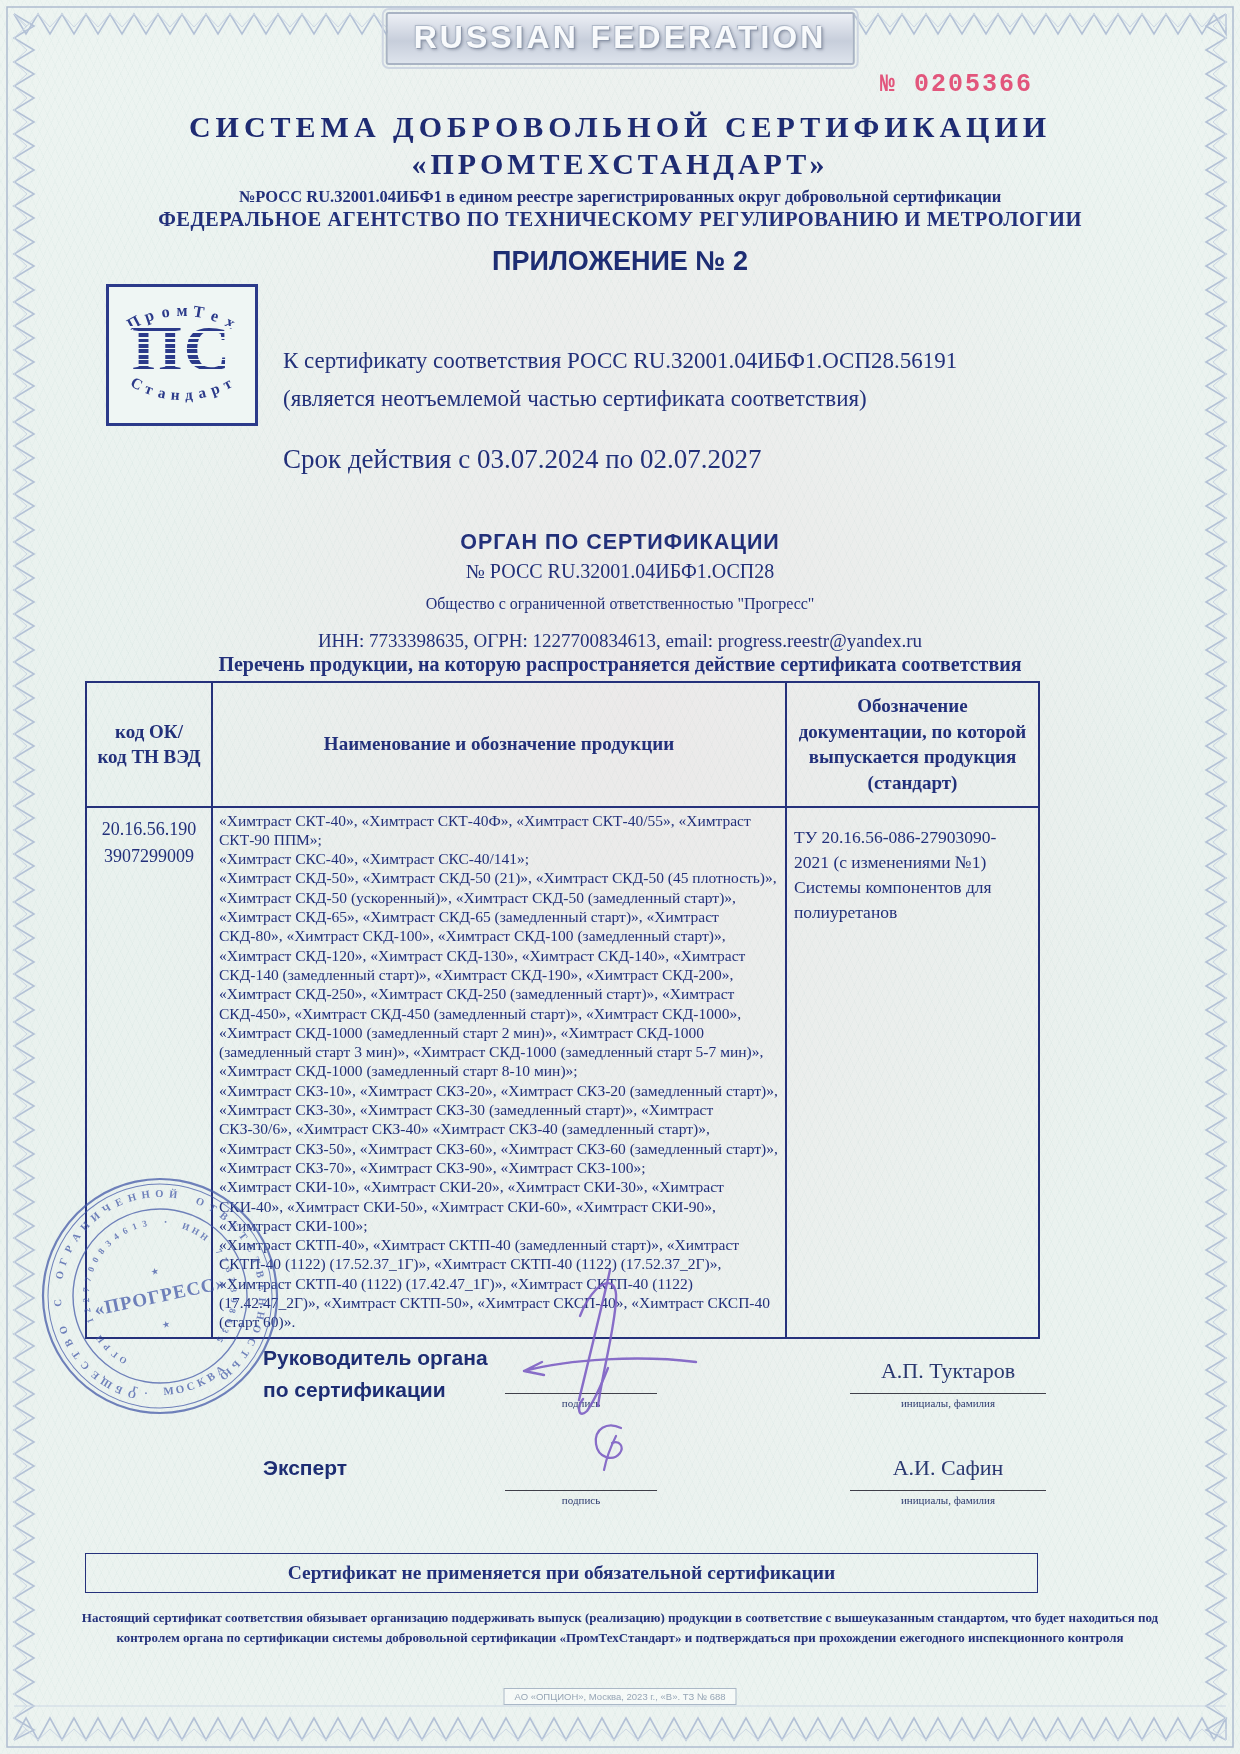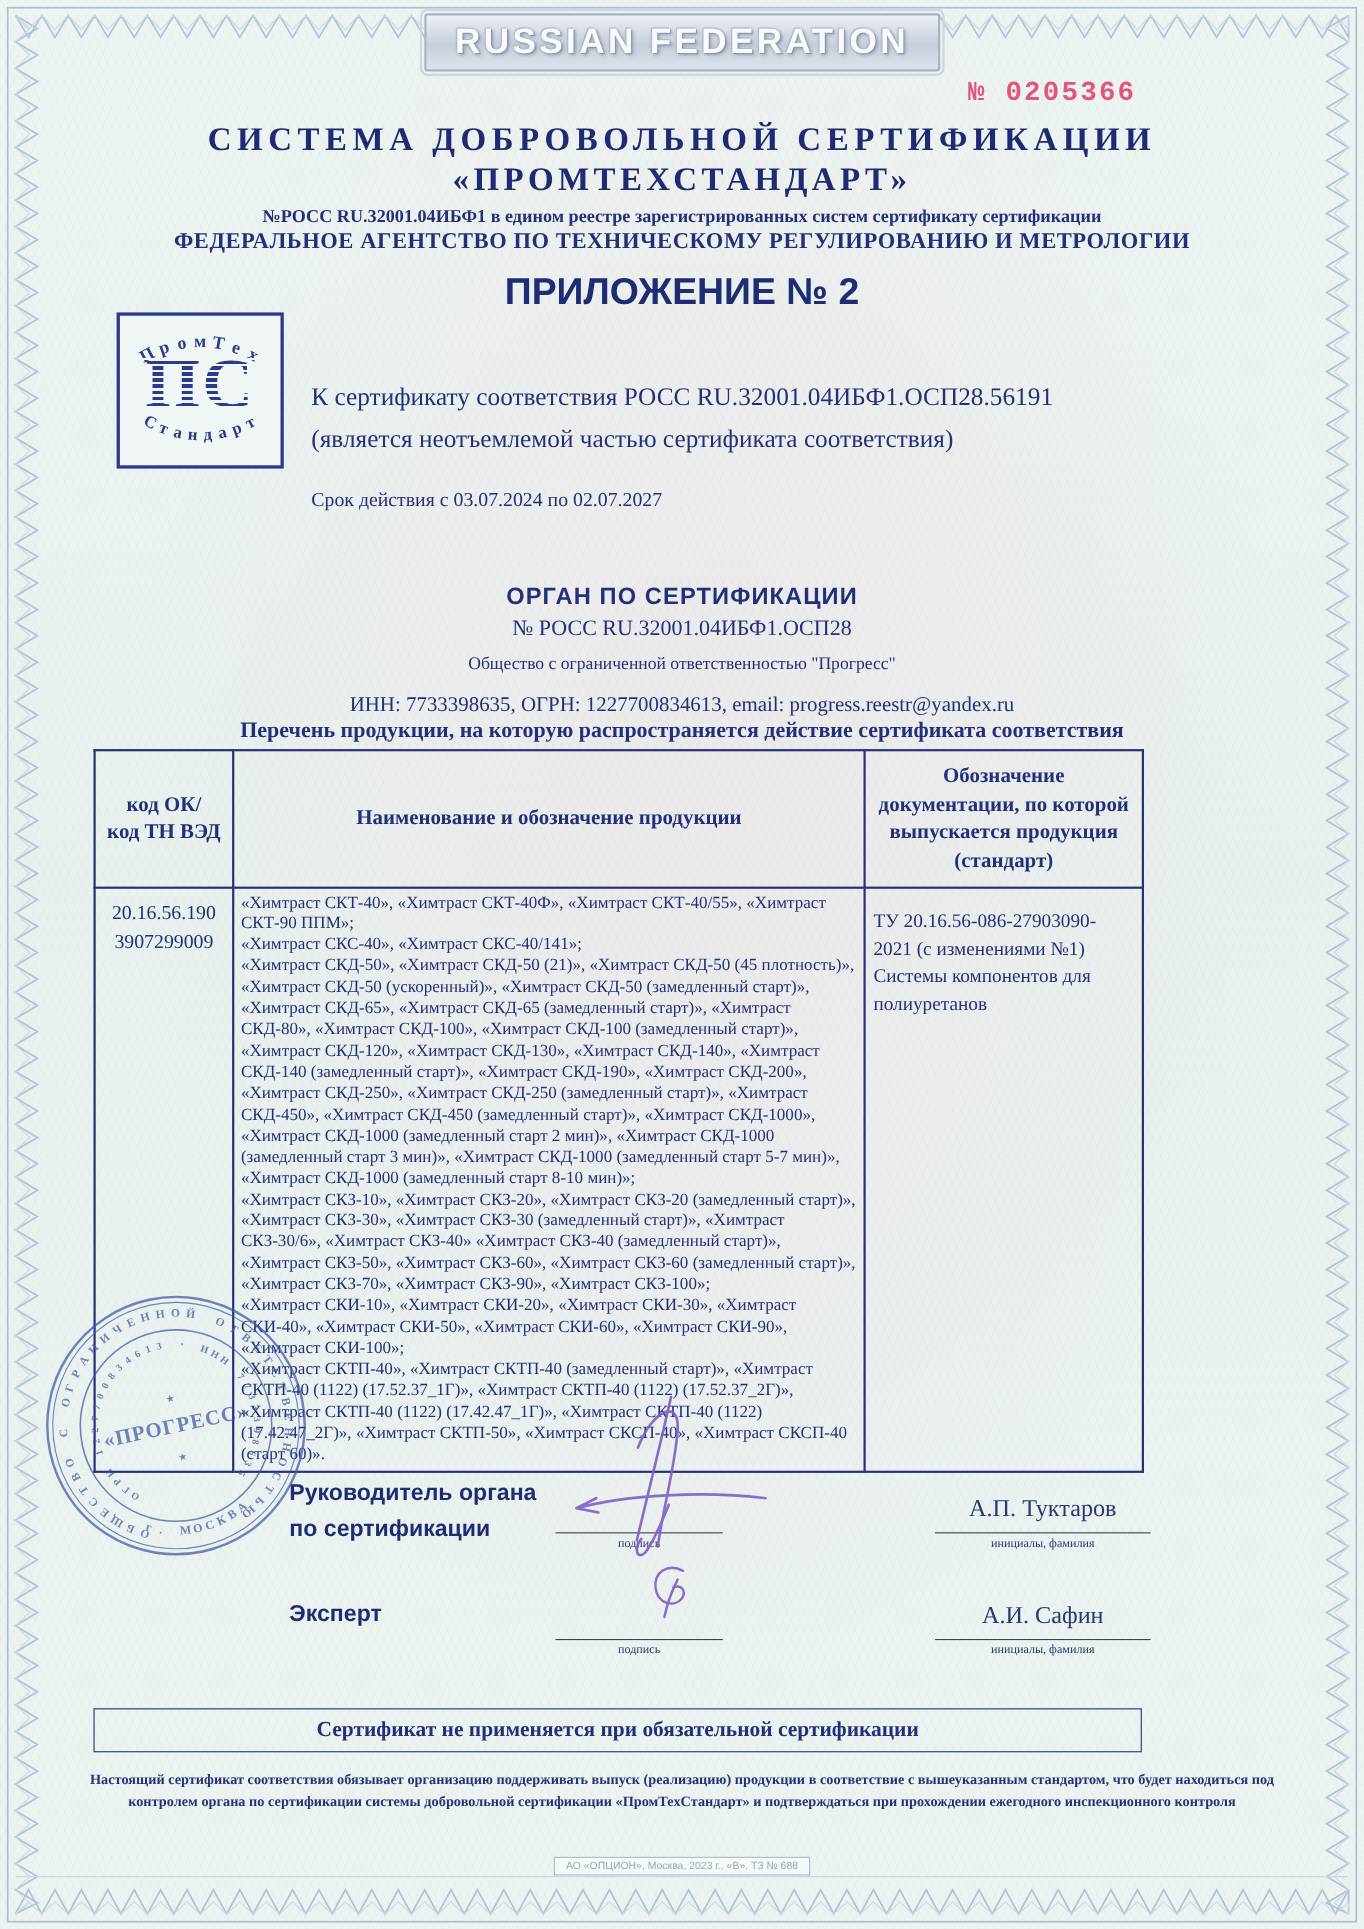--- a/index.html
+++ b/index.html
@@ -26,33 +26,33 @@
   .serial{
     position:absolute;top:70px;left:880px;width:200px;
     font-family:Liberation Mono, monospace;font-weight:bold;font-size:25px;
     letter-spacing:2px;color:#e2567c;
   }
   .center-block{left:55px;right:55px;text-align:center;}
   .title1{top:110px;font-size:30px;font-weight:700;letter-spacing:5px;color:#1e2b72;}
   .title2{top:147px;font-size:30px;font-weight:700;letter-spacing:4px;color:#1e2b72;}
   .registry{top:187px;font-size:16.5px;font-weight:700;}
   .agency{top:208px;font-size:20.5px;font-weight:700;letter-spacing:.5px;}
-  .annex{top:246px;font-family:"Liberation Sans",sans-serif;font-weight:bold;font-size:34px;color:#1d2d73;}
+  .annex{top:246px;font-family:"Liberation Sans",sans-serif;font-weight:bold;font-size:27px;color:#1d2d73;}
 
   .logo{position:absolute;left:106px;top:284px;width:152px;height:142px;background:#eff6f4;
         border:3px solid #2b3a8a;box-sizing:border-box;}
   #logo-svg{position:absolute;left:0;top:0;width:146px;height:136px;}
   .ps-wrap{position:absolute;left:0;right:0;top:30px;text-align:center;
     font-family:"Liberation Serif",serif;font-weight:700;font-size:64px;color:#2b3a8a;letter-spacing:2px;line-height:1;}
   .ps-wrap::after{content:"";position:absolute;left:10px;right:10px;top:5px;bottom:8px;
     background:repeating-linear-gradient(180deg,transparent 0 3.5px,#eff6f4 3.5px 5.5px);}
 
   .ref1{top:348px;left:283px;width:760px;font-size:23px;}
   .ref2{top:386px;left:283px;width:760px;font-size:23px;}
-  .validity{top:444px;left:283px;width:760px;font-size:18px;}
+  .validity{top:444px;left:283px;width:760px;font-size:27px;}
 
   .org-head{top:530px;font-family:"Liberation Sans",sans-serif;font-weight:bold;font-size:21.5px;letter-spacing:1px;}
   .org-num{top:560px;font-size:20px;}
   .org-name{top:595px;font-size:16px;}
   .org-addr{top:608px;font-size:19px;}
   .org-det{top:630px;font-size:19px;}
   .tbl-caption{top:653px;font-size:20px;font-weight:700;}
 
   table.prod{position:absolute;left:85px;top:681px;width:953px;border-collapse:collapse;table-layout:fixed;}
   table.prod th, table.prod td{border:2px solid #25317b;box-sizing:border-box;vertical-align:top;}
@@ -92,21 +92,21 @@
       <path d="M14 14 L27 26 L14 38 L27 50 L14 62 L27 74 L14 86 L27 98 L14 110 L27 122 L14 134 L27 146 L14 158 L27 170 L14 182 L27 194 L14 206 L27 218 L14 230 L27 242 L14 254 L27 266 L14 278 L27 290 L14 302 L27 314 L14 326 L27 338 L14 350 L27 362 L14 374 L27 386 L14 398 L27 410 L14 422 L27 434 L14 446 L27 458 L14 470 L27 482 L14 494 L27 506 L14 518 L27 530 L14 542 L27 554 L14 566 L27 578 L14 590 L27 602 L14 614 L27 626 L14 638 L27 650 L14 662 L27 674 L14 686 L27 698 L14 710 L27 722 L14 734 L27 746 L14 758 L27 770 L14 782 L27 794 L14 806 L27 818 L14 830 L27 842 L14 854 L27 866 L14 878 L27 890 L14 902 L27 914 L14 926 L27 938 L14 950 L27 962 L14 974 L27 986 L14 998 L27 1010 L14 1022 L27 1034 L14 1046 L27 1058 L14 1070 L27 1082 L14 1094 L27 1106 L14 1118 L27 1130 L14 1142 L27 1154 L14 1166 L27 1178 L14 1190 L27 1202 L14 1214 L27 1226 L14 1238 L27 1250 L14 1262 L27 1274 L14 1286 L27 1298 L14 1310 L27 1322 L14 1334 L27 1346 L14 1358 L27 1370 L14 1382 L27 1394 L14 1406 L27 1418 L14 1430 L27 1442 L14 1454 L27 1466 L14 1478 L27 1490 L14 1502 L27 1514 L14 1526 L27 1538 L14 1550 L27 1562 L14 1574 L27 1586 L14 1598 L27 1610 L14 1622 L27 1634 L14 1646 L27 1658 L14 1670 L27 1682 L14 1694 L27 1706 L14 1718 L27 1730 L14 1740" fill="none" stroke="#ccd7e4" stroke-width="1"></path>
       <path d="M1226 14 L1213 26 L1226 38 L1213 50 L1226 62 L1213 74 L1226 86 L1213 98 L1226 110 L1213 122 L1226 134 L1213 146 L1226 158 L1213 170 L1226 182 L1213 194 L1226 206 L1213 218 L1226 230 L1213 242 L1226 254 L1213 266 L1226 278 L1213 290 L1226 302 L1213 314 L1226 326 L1213 338 L1226 350 L1213 362 L1226 374 L1213 386 L1226 398 L1213 410 L1226 422 L1213 434 L1226 446 L1213 458 L1226 470 L1213 482 L1226 494 L1213 506 L1226 518 L1213 530 L1226 542 L1213 554 L1226 566 L1213 578 L1226 590 L1213 602 L1226 614 L1213 626 L1226 638 L1213 650 L1226 662 L1213 674 L1226 686 L1213 698 L1226 710 L1213 722 L1226 734 L1213 746 L1226 758 L1213 770 L1226 782 L1213 794 L1226 806 L1213 818 L1226 830 L1213 842 L1226 854 L1213 866 L1226 878 L1213 890 L1226 902 L1213 914 L1226 926 L1213 938 L1226 950 L1213 962 L1226 974 L1213 986 L1226 998 L1213 1010 L1226 1022 L1213 1034 L1226 1046 L1213 1058 L1226 1070 L1213 1082 L1226 1094 L1213 1106 L1226 1118 L1213 1130 L1226 1142 L1213 1154 L1226 1166 L1213 1178 L1226 1190 L1213 1202 L1226 1214 L1213 1226 L1226 1238 L1213 1250 L1226 1262 L1213 1274 L1226 1286 L1213 1298 L1226 1310 L1213 1322 L1226 1334 L1213 1346 L1226 1358 L1213 1370 L1226 1382 L1213 1394 L1226 1406 L1213 1418 L1226 1430 L1213 1442 L1226 1454 L1213 1466 L1226 1478 L1213 1490 L1226 1502 L1213 1514 L1226 1526 L1213 1538 L1226 1550 L1213 1562 L1226 1574 L1213 1586 L1226 1598 L1213 1610 L1226 1622 L1213 1634 L1226 1646 L1213 1658 L1226 1670 L1213 1682 L1226 1694 L1213 1706 L1226 1718 L1213 1730 L1226 1740" fill="none" stroke="#ccd7e4" stroke-width="1"></path>
       <line x1="14" y1="1706" x2="1226" y2="1706" stroke="#ccd7e4" stroke-width="1"></line>
     </svg>
 
   <div class="banner">RUSSIAN FEDERATION</div>
   <div class="serial">№ 0205366</div>
 
   <div class="abs center-block title1">СИСТЕМА ДОБРОВОЛЬНОЙ СЕРТИФИКАЦИИ</div>
   <div class="abs center-block title2">«ПРОМТЕХСТАНДАРТ»</div>
-  <div class="abs center-block registry">№РОСС RU.32001.04ИБФ1 в едином реестре зарегистрированных систем сертификату сертификации</div>
+  <div class="abs center-block registry">№РОСС RU.32001.04ИБФ1 в едином реестре зарегистрированных округ добровольной сертификации</div>
   <div class="abs center-block agency">ФЕДЕРАЛЬНОЕ АГЕНТСТВО ПО ТЕХНИЧЕСКОМУ РЕГУЛИРОВАНИЮ И МЕТРОЛОГИИ</div>
   <div class="abs center-block annex">ПРИЛОЖЕНИЕ № 2</div>
 
   <div class="logo">
     <svg id="logo-svg" viewBox="0 0 152 142">
         <text x="28.11390059583914" y="41.93934552838945" font-size="17" font-weight="bold" text-anchor="middle" fill="#2b3a8a" font-family="&quot;Liberation Serif&quot;,serif" transform="rotate(-28 28.11390059583914 41.93934552838945)">П</text>
         <text x="43.3536890807889" y="35.365542463538404" font-size="17" font-weight="bold" text-anchor="middle" fill="#2b3a8a" font-family="&quot;Liberation Serif&quot;,serif" transform="rotate(-18.666666666666668 43.3536890807889 35.365542463538404)">р</text>
         <text x="59.45785184323212" y="31.350323724516926" font-size="17" font-weight="bold" text-anchor="middle" fill="#2b3a8a" font-family="&quot;Liberation Serif&quot;,serif" transform="rotate(-9.333333333333336 59.45785184323212 31.350323724516926)">о</text>
         <text x="76" y="30" font-size="17" font-weight="bold" text-anchor="middle" fill="#2b3a8a" font-family="&quot;Liberation Serif&quot;,serif" transform="rotate(0 76 30)">м</text>
         <text x="92.54214815676787" y="31.350323724516926" font-size="17" font-weight="bold" text-anchor="middle" fill="#2b3a8a" font-family="&quot;Liberation Serif&quot;,serif" transform="rotate(9.333333333333329 92.54214815676787 31.350323724516926)">Т</text>

